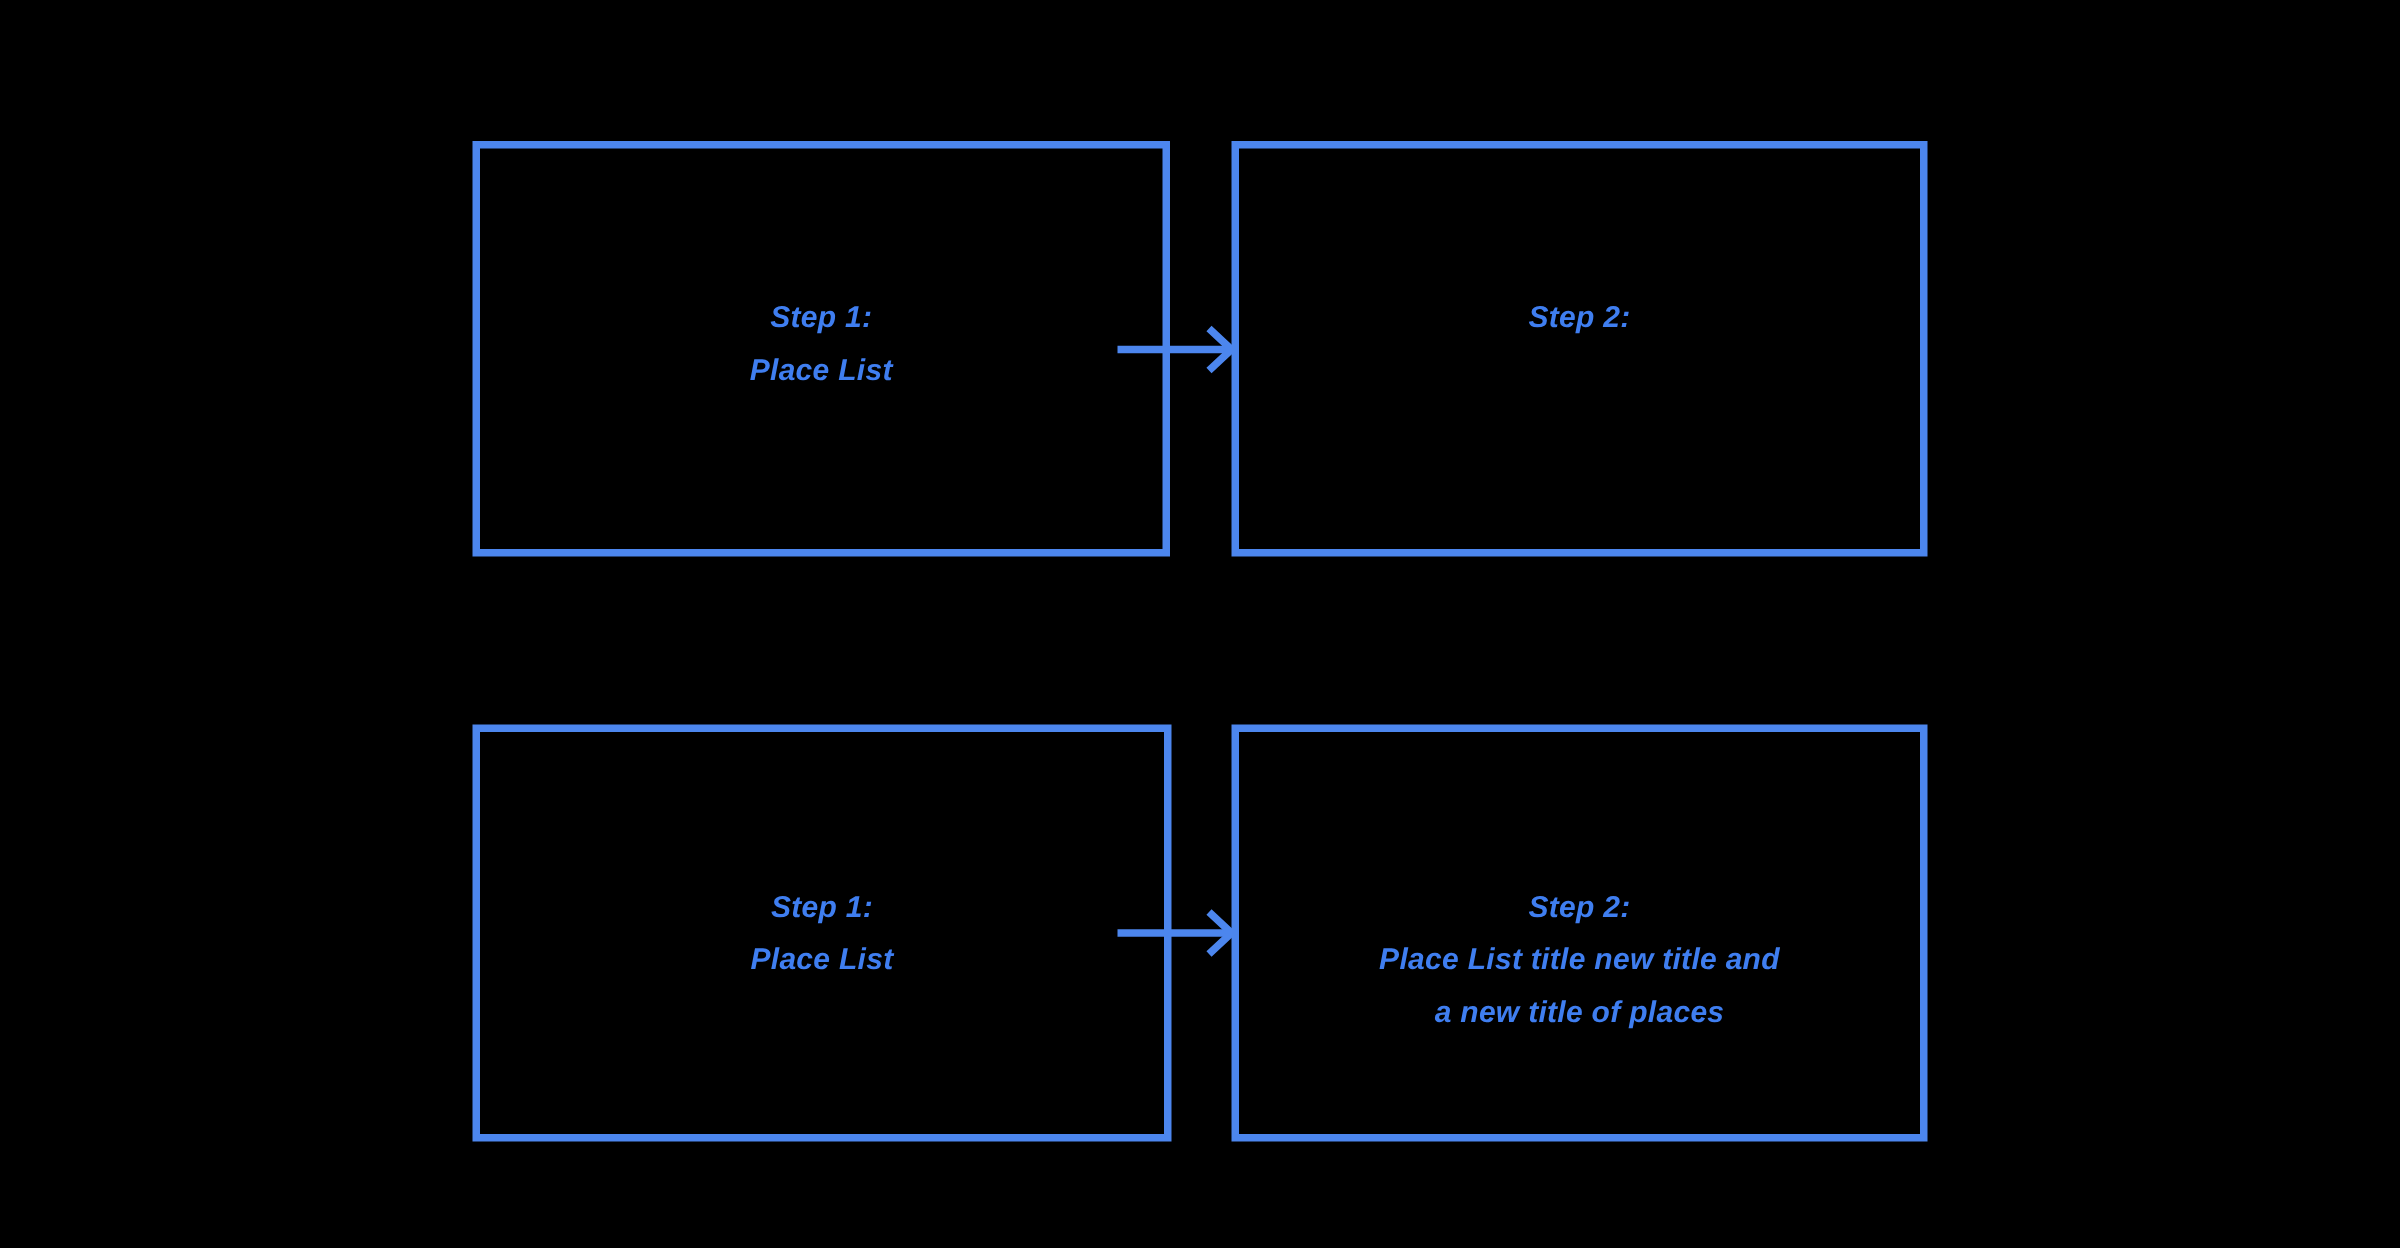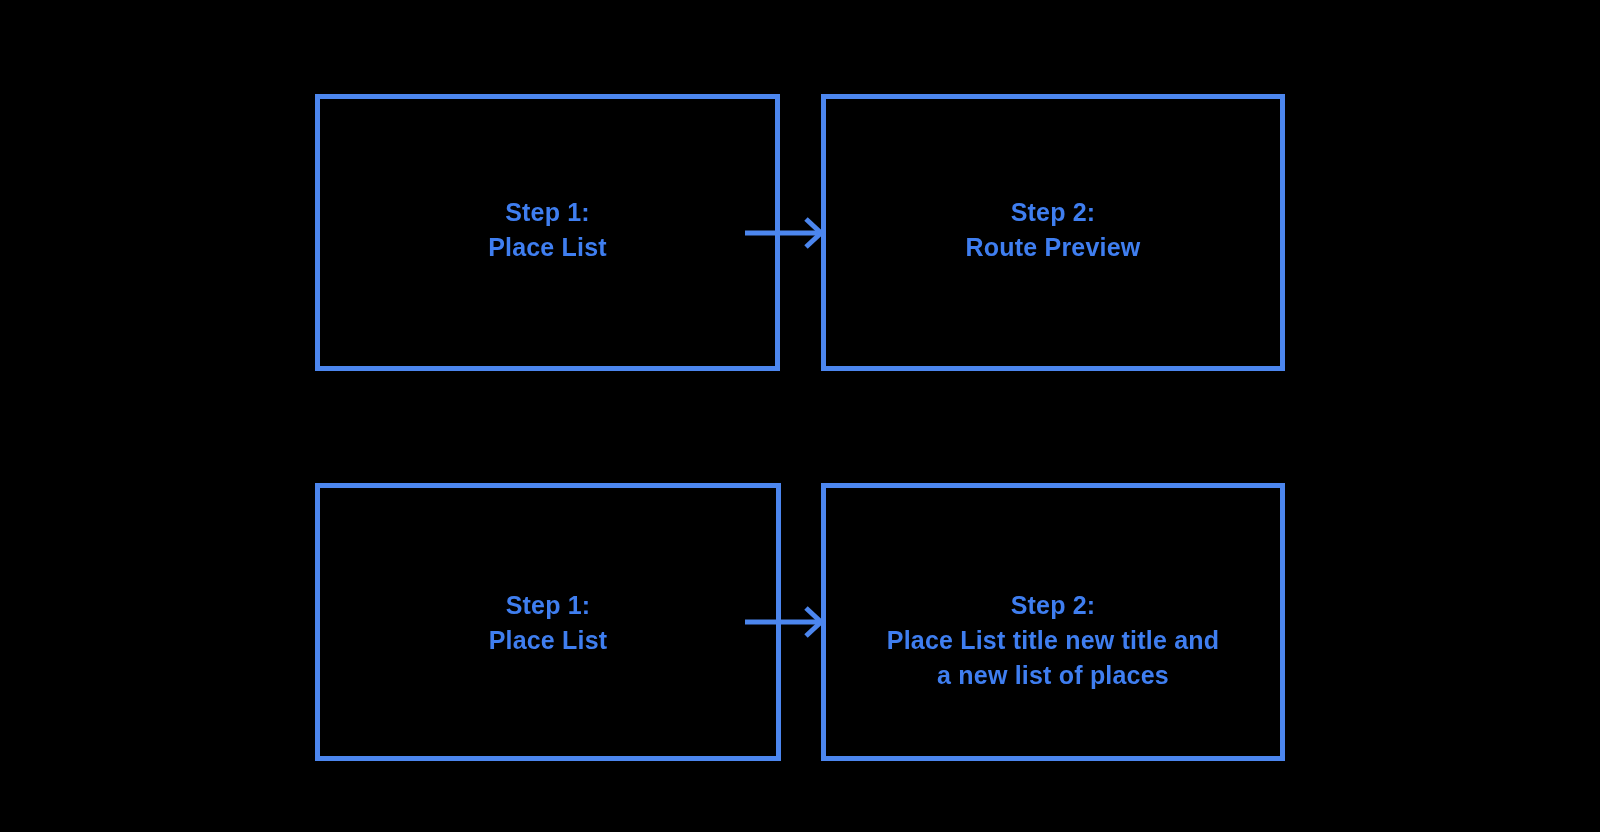--- a/index.html
+++ b/index.html
@@ -24,24 +24,25 @@
   .box-top-left     { left: 315px; top: 94px;  width: 465px; height: 277px; }
   .box-top-right    { left: 821px; top: 94px;  width: 464px; height: 277px; }
   .box-bottom-left  { left: 315px; top: 483px; width: 466px; height: 278px; }
   .box-bottom-right { left: 821px; top: 483px; width: 464px; height: 278px; }
   .box-label {
     position: absolute;
     left: 0;
     right: 0;
     text-align: center;
     color: var(--text, #3F7EF0);
-    font-size: 25px;
+    font-size: 20px;
     line-height: 35px;
     font-weight: bold;
     letter-spacing: 0.2px;
+    font-style: italic;
   }
   .row-top .box-label    { top: 96px; }
   .row-bottom .box-label { top: 100px; }
   .arrow {
     position: absolute;
     color: var(--stroke, #4C86EE);
     display: block;
   }
   .arrow-top    { left: 744px; top: 213px; }
   .arrow-bottom { left: 744px; top: 602px; }
@@ -59,37 +60,36 @@
   </div>
 
   <svg class="arrow arrow-top" width="82" height="40" viewBox="0 0 82 40">
     <line x1="1" y1="20" x2="76" y2="20" stroke="currentColor" stroke-width="5"></line>
     <polyline points="62,6 77,20 62,34" fill="none" stroke="currentColor" stroke-width="5"></polyline>
   </svg>
 
   <div class="box box-top-right row-top">
     <div class="box-label">
         <div>Step 2:</div>
-        <div>Route Preview</div>
       </div>
   </div>
 
   <div class="box box-bottom-left row-bottom">
     <div class="box-label">
         <div>Step 1:</div>
         <div>Place List</div>
       </div>
   </div>
 
   <svg class="arrow arrow-bottom" width="82" height="40" viewBox="0 0 82 40">
     <line x1="1" y1="20" x2="76" y2="20" stroke="currentColor" stroke-width="5"></line>
     <polyline points="62,6 77,20 62,34" fill="none" stroke="currentColor" stroke-width="5"></polyline>
   </svg>
 
   <div class="box box-bottom-right row-bottom">
     <div class="box-label">
         <div>Step 2:</div>
         <div>Place List title new title and</div>
-        <div>a new list of places</div>
+        <div>a new title of places</div>
       </div>
   </div>
 
 </div>
 
 </body></html>

